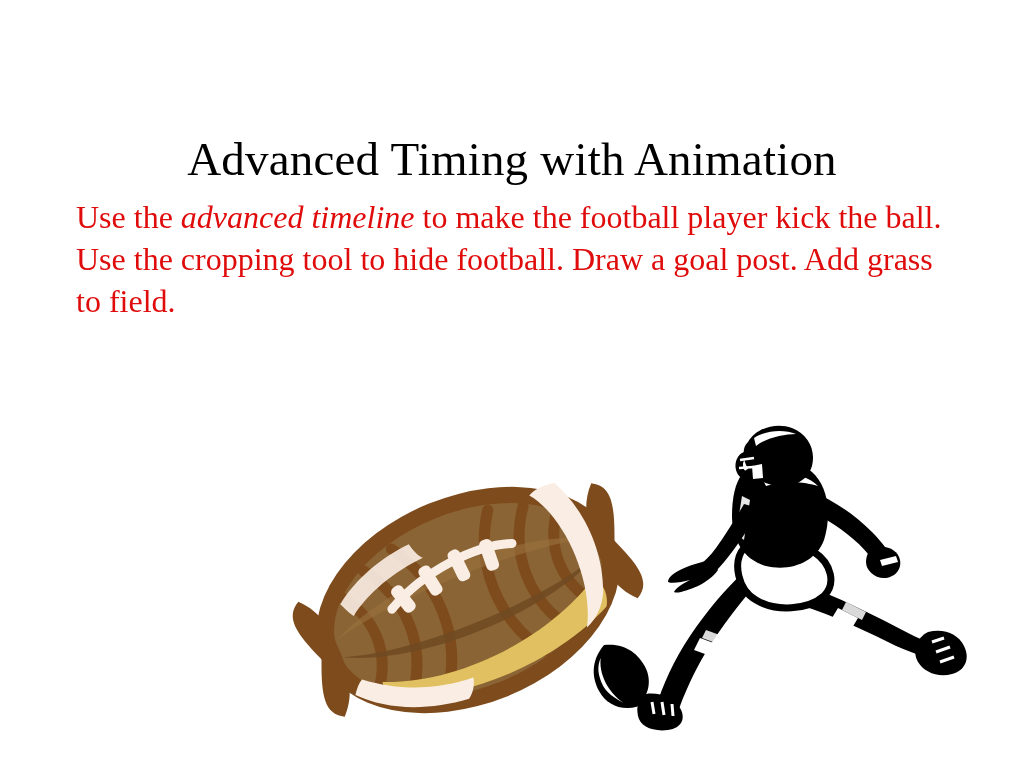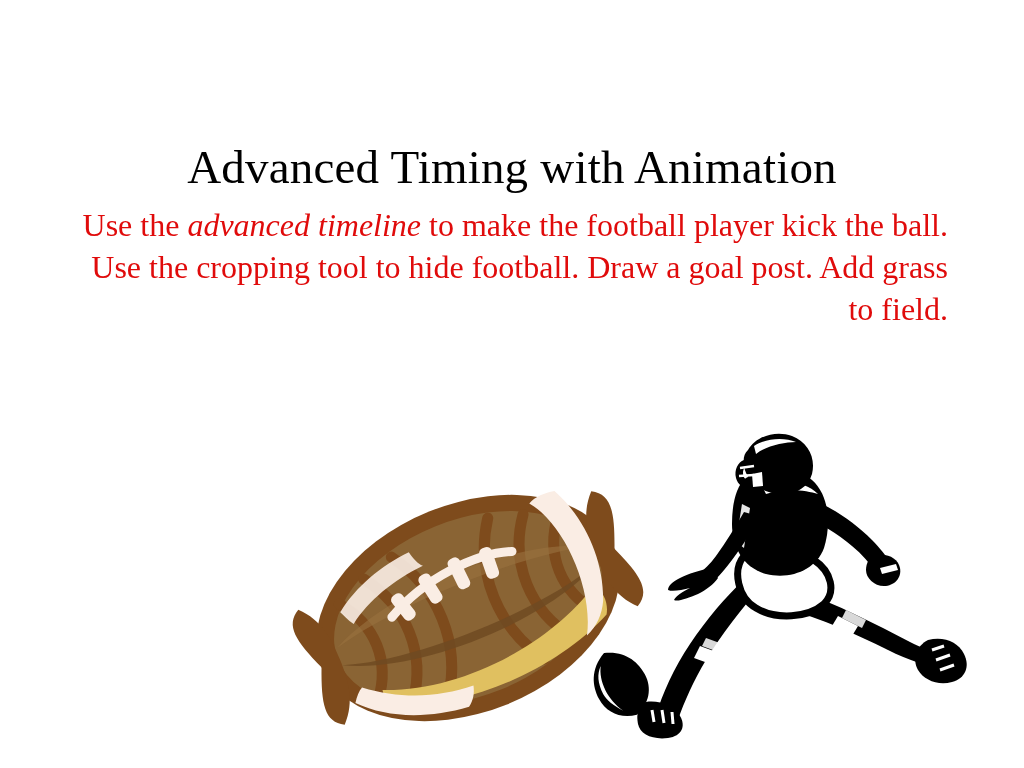--- a/index.html
+++ b/index.html
@@ -14,21 +14,20 @@
     overflow: hidden;
     font-family: "Liberation Serif", "DejaVu Serif", serif;
     position: relative;
   }
   .slide {
     position: absolute;
     inset: 0;
     width: 1024px;
     height: 748px;
     background: #ffffff;
-    margin-top: 8px;
   }
 
   
   .slide-title {
     position: absolute;
     left: 0;
     top: 100px;
     width: 1024px;
     text-align: center;
     font-family: "Liberation Serif", "DejaVu Serif", serif;
@@ -43,21 +42,21 @@
   
   .slide-body {
     position: absolute;
     left: 76px;
     top: 196px;
     width: 872px;
     font-family: "Liberation Serif", "DejaVu Serif", serif;
     font-size: 32px;
     line-height: 42px;
     color: #E00B0B;
-    text-align: right;
+    text-align: left;
   }
   .slide-body .em {
     font-style: italic;
   }
 
   
   .art {
     position: absolute;
     left: 0;
     top: 0;

